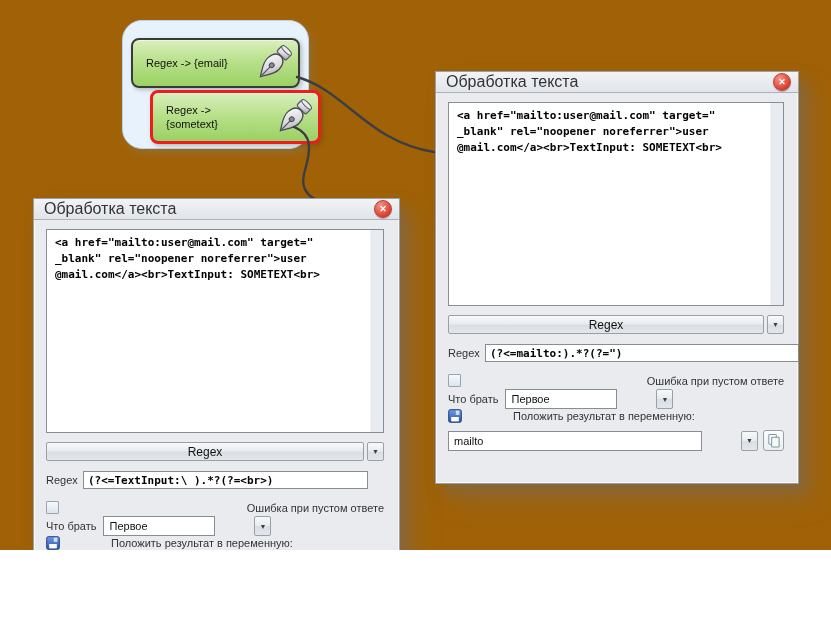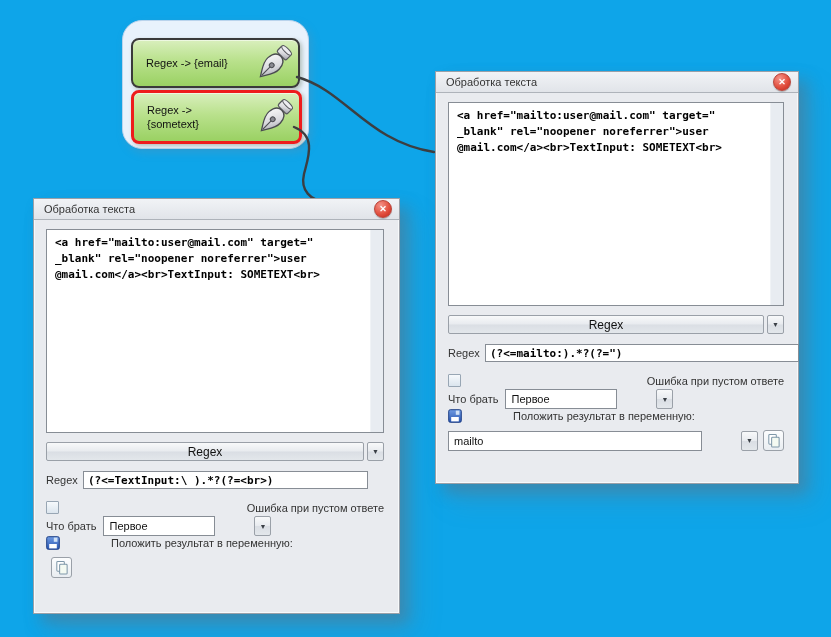--- a/index.html
+++ b/index.html
@@ -1,39 +1,39 @@
 <!DOCTYPE html>
 <html><head>
 <meta charset="utf-8">
 <style>
   html,body{margin:0;padding:0;background:#fff;}
-  #stage{position:relative;width:831px;height:637px;background:#0ea5e9;overflow:hidden;
+  #stage{position:relative;width:831px;height:550px;background:#a16207;overflow:hidden;
          font-family:"Liberation Sans",sans-serif;}
 
   
   .group{position:absolute;left:122px;top:20px;width:185px;height:127px;border-radius:20px;
          background:#e8f2fc;border:1px solid #b9d3ec;box-shadow:3px 4px 8px rgba(120,140,160,.28);z-index:1;}
   .node{position:absolute;left:131px;width:165px;border-radius:8px;display:flex;align-items:center;
         background:linear-gradient(180deg,#d9efbd 0%,#b9e18c 45%,#9ad163 100%);
         box-shadow:2px 2px 4px rgba(40,60,20,.28), inset 0 1px 0 rgba(255,255,255,.55);z-index:2;}
   .node1{top:38px;height:46px;border:2px solid #3a3a3a;}
-  .node2{top:90px;height:48px;border:3px solid #ee1c1c;}
+  .node2{top:90px;height:48px;border:3px solid #ee1c1c;margin-left:19px;}
   .node-label{flex:1;padding-left:13px;font-size:11px;color:#111;white-space:pre-line;line-height:14px;}
   .pen-wrap{width:44px;height:44px;margin-right:2px;flex:none;}
   svg.lines{position:absolute;left:0;top:0;z-index:3;pointer-events:none;}
 
   
   .dlg{position:absolute;background:#e9ebef;border:1px solid #9aa0a8;display:flex;flex-direction:column;
        box-shadow:inset 0 0 0 1px #f7f9fb, 8px 9px 14px rgba(100,105,115,.38), 16px 18px 26px rgba(120,125,135,.18);
        z-index:4;}
   .dlg-left {left:33px;top:198px;width:365px;height:414px;}
   .dlg-right{left:435px;top:71px;width:362px;height:411px;}
   .titlebar{height:20px;flex:none;display:flex;align-items:center;padding:0 7px 0 10px;
             background:linear-gradient(#f1f3f6,#e1e4e9);border-bottom:1px solid #aeb3ba;}
-  .title{flex:1;font-size:11px;color:#333;}
+  .title{flex:1;font-size:16px;color:#333;}
   .close{width:16px;height:16px;border-radius:50%;flex:none;display:flex;align-items:center;justify-content:center;
          background:radial-gradient(circle at 35% 28%, #f4948a 0%, #e2503f 55%, #c22418 100%);
          border:1px solid #b8443a;box-shadow:0 1px 1px rgba(0,0,0,.25);cursor:pointer;}
   .close i{font-style:normal;color:#fff;font-size:9px;font-weight:bold;line-height:1;transform:translateY(-0.5px);}
   .body{flex:1;display:flex;flex-direction:column;padding:0 15px 0 12px;}
   .dlg-right .body{padding:0 14px 0 12px;}
 
   .ta{position:relative;height:202px;margin-top:9px;background:#fff;border:1px solid #878d95;flex:none;overflow:hidden;}
   .ta pre{margin:0 13px 0 0;padding:5px 4px 0 8px;font-family:"DejaVu Sans Mono",monospace;
           font-size:11px;line-height:16px;font-weight:600;color:#000;}

